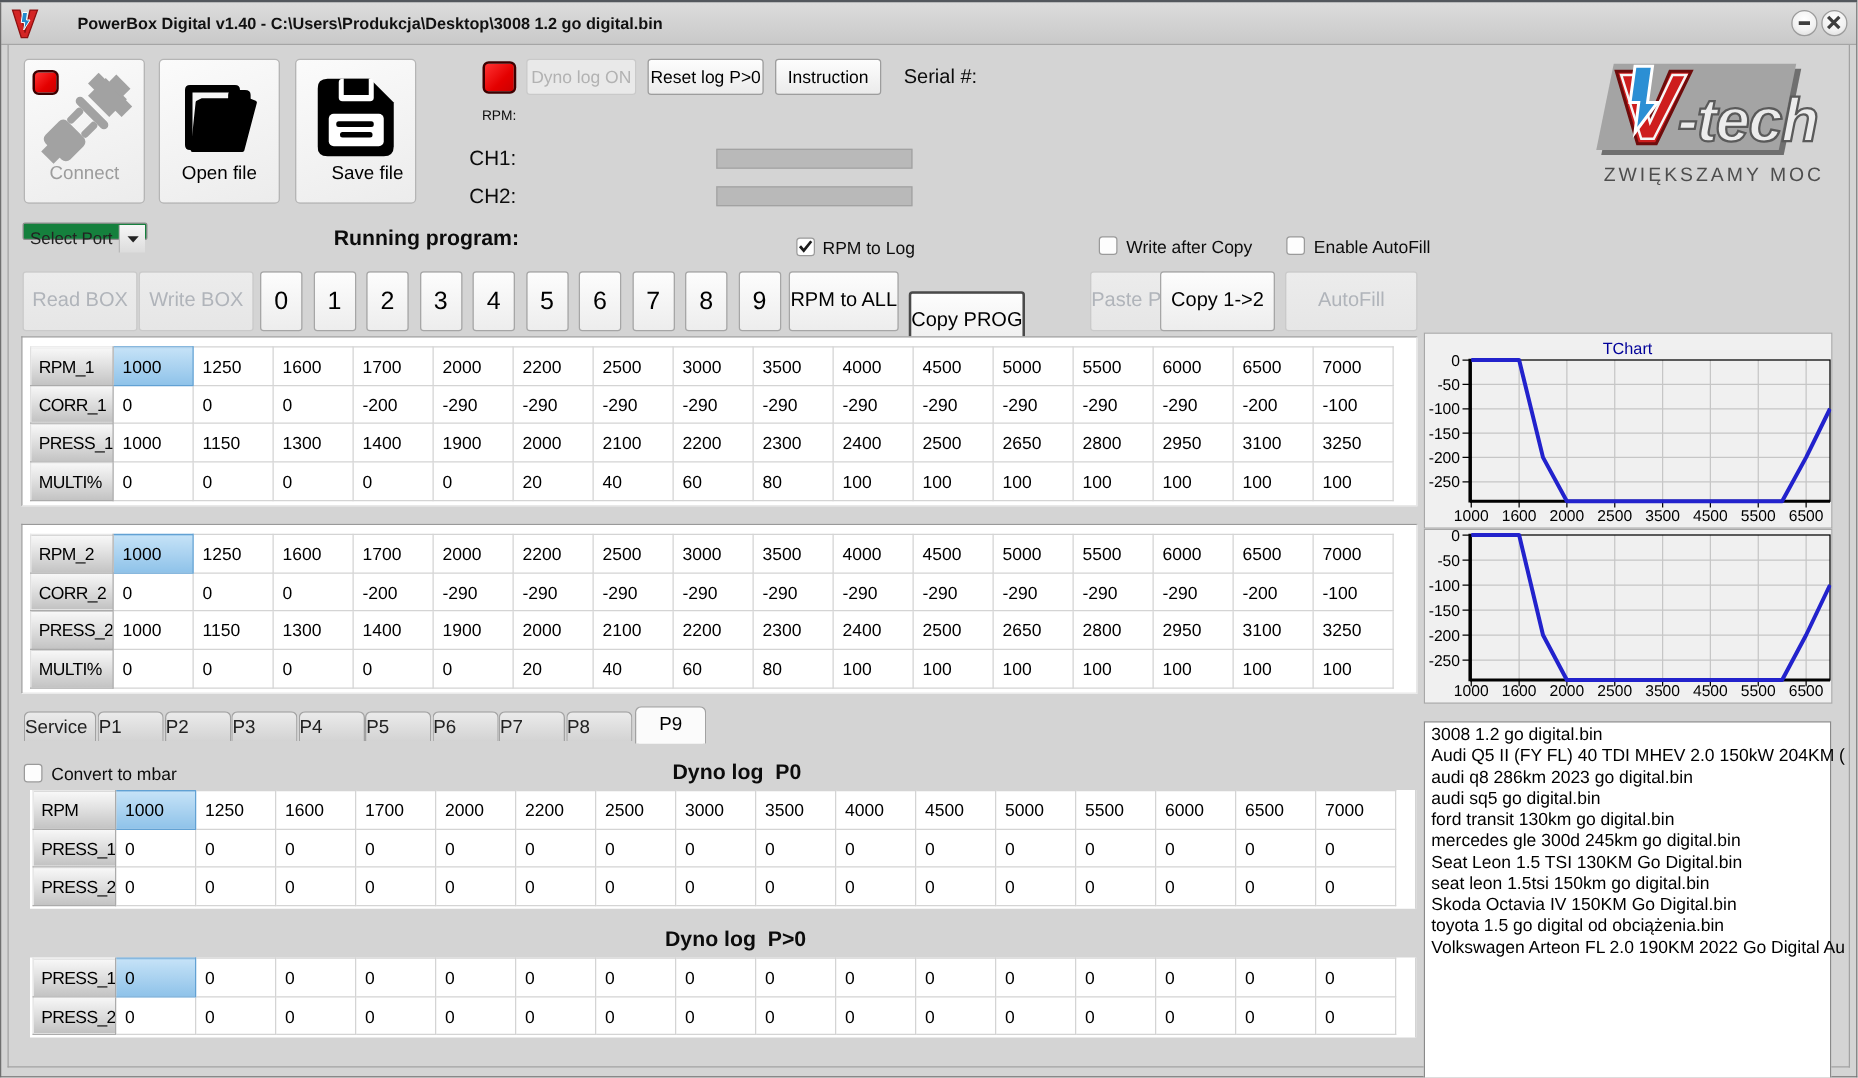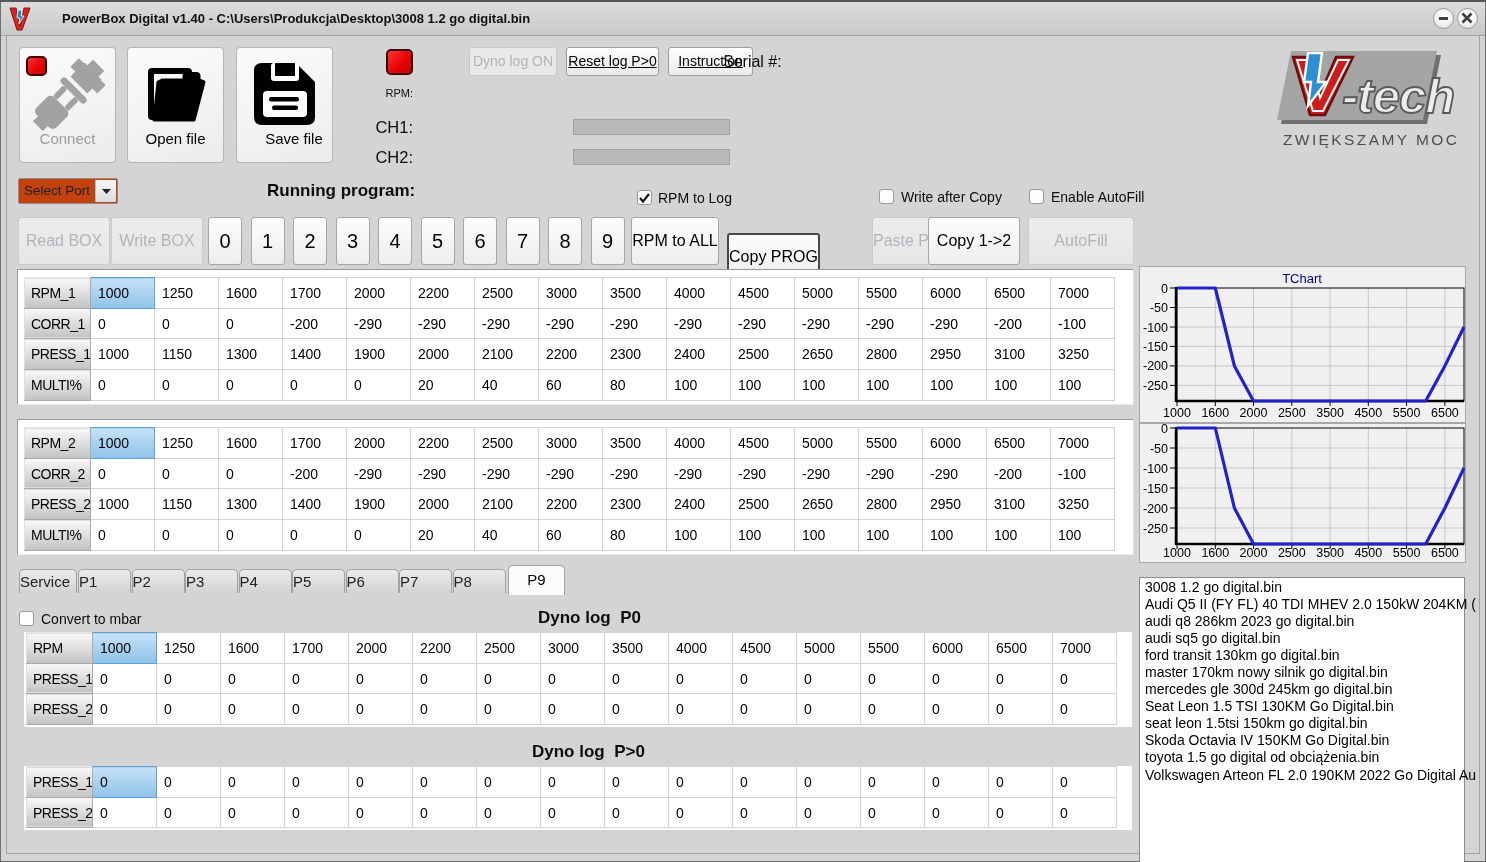--- a/index.html
+++ b/index.html
@@ -10,22 +10,22 @@
 .title{left:62px;top:2px;height:34px;line-height:34px;font-size:13px;font-weight:bold;color:#111;}
 .winbtn{top:8px;width:21px;height:21px;border-radius:50%;background:radial-gradient(circle at 50% 35%,#ffffff 0%,#f2f2f2 55%,#d8d8d8 100%);border:1.5px solid #9b9b9b;}
 .frameL{left:0;top:2px;width:1px;height:860px;background:#6f6f6f;}
 .frameR{left:1485px;top:2px;width:1px;height:860px;background:#6f6f6f;}
 .frameB{left:0;top:861px;width:1486px;height:1px;background:#6f6f6f;}
 .inL{left:6px;top:36px;width:1px;height:818px;background:#a2a2a2;}
 .inR{left:1479px;top:36px;width:1px;height:818px;background:#a2a2a2;}
 .inB{left:6px;top:853px;width:1474px;height:1px;background:#a2a2a2;}
 .bigbtn{top:47px;width:97px;height:116px;border:1px solid #b5b5b5;border-radius:4px;background:linear-gradient(160deg,#fbfbfb,#ececec);}
 .led{background:linear-gradient(135deg,#ff3333,#e40000 60%,#cc0000);border:2px solid #3c0000;border-radius:5px;}
-.sbtn{top:47px;height:29px;border-radius:3px;font-size:14px;text-align:center;white-space:nowrap;margin-left:48px;}
-.en{background:linear-gradient(#fdfdfd,#ebebeb);border:1px solid #9d9d9d;color:#000;text-decoration:underline;}
+.sbtn{top:47px;height:29px;border-radius:3px;font-size:14px;text-align:center;white-space:nowrap;}
+.en{background:linear-gradient(#fdfdfd,#ebebeb);border:1px solid #9d9d9d;color:#000;}
 .dis{background:#e9e9e9;border:1px solid #c9c9c9;color:#b2b2b2;}
 .lbl{color:#0c0c0c;}
 .pbar{left:573px;width:157px;height:16px;background:#b9b9b9;border:1px solid #a2a2a2;}
 .cb{width:15px;height:15px;background:#fdfdfd;border:1px solid #9a9a9a;border-radius:3px;}
 .btn2{top:217px;height:48px;border-radius:3px;text-align:center;line-height:46px;font-size:16px;white-space:nowrap;}
 .btn2en{background:linear-gradient(#fdfdfd,#ededed);border:1px solid #a6a6a6;color:#000;}
 .btn2dis{background:linear-gradient(#ececec,#e6e6e6);border:1px solid #cacaca;color:#b0b4ba;}
 .panel{left:17px;width:1117px;height:136px;background:#fff;border:1px solid #999;border-bottom-color:#e8e8e8;border-right-color:#e0e0e0;}
 table{border-collapse:collapse;table-layout:fixed;}
 td{height:30.7px;font-size:14px;padding:0 0 0 7px;white-space:nowrap;overflow:hidden;}
@@ -95,21 +95,21 @@
 <div class="abs sbtn dis" style="left:421px;width:88px;line-height:27px;">Dyno log ON</div>
 <div class="abs sbtn en" style="left:518px;width:93px;line-height:27px;">Reset log P&gt;0</div>
 <div class="abs sbtn en" style="left:620px;width:85px;line-height:27px;">Instruction</div>
 <div class="abs lbl" style="left:723px;top:53px;font-size:16px;">Serial #:</div>
 <div class="abs lbl" style="left:340px;top:87px;width:73px;text-align:right;font-size:11px;">RPM:</div>
 <div class="abs lbl" style="left:340px;top:118px;width:73px;text-align:right;font-size:16.5px;">CH1:</div>
 <div class="abs lbl" style="left:340px;top:148px;width:73px;text-align:right;font-size:16.5px;">CH2:</div>
 <div class="abs pbar" style="top:119px"></div>
 <div class="abs pbar" style="top:149px"></div>
 <div class="abs lbl" style="left:267px;top:181px;font-size:17px;font-weight:bold;">Running program:</div>
-<div class="abs" style="left:18px;top:178px;width:100px;height:26px;background:#c2410c;border:1px solid #8d8d8d;border-radius:2px;">
+<div class="abs" style="left:18px;top:178px;width:100px;height:14px;background:#15803d;border:1px solid #8d8d8d;border-radius:2px;">
  <div class="abs" style="left:5px;top:0;line-height:24px;font-size:13.5px;color:#222;">Select Port</div>
  <div class="abs" style="right:1px;top:1px;width:21px;height:22px;background:linear-gradient(#f6f6f6,#dcdcdc);border-left:1px solid #b9b9b9;">
   <svg width="21" height="22">
         <path d="M6 9 L15 9 L10.5 14 Z" fill="#222"></path>
       </svg>
  </div>
 </div>
 <div class="abs cb" style="left:637px;top:190px;"><svg width="13" height="13">
       <path d="M2 6 L5 9.5 L11 2" stroke="#1a1a1a" stroke-width="2.2" fill="none"></path>
     </svg></div>
@@ -525,19 +525,18 @@
  <text x="86" y="71" font-size="49" font-weight="bold" font-style="italic" fill="#ececec" stroke="#5a5a5a" stroke-width="1.8" letter-spacing="-1">-tech</text>
  <text x="27" y="103" font-size="15.5" fill="#4e4e4e" letter-spacing="2.4">ZWIĘKSZAMY MOC</text>
 </svg>
 
 <div class="abs flist">
     <div style="white-space:nowrap">3008 1.2 go digital.bin</div>
     <div style="white-space:nowrap">Audi Q5 II (FY FL) 40 TDI MHEV 2.0 150kW 204KM (</div>
     <div style="white-space:nowrap">audi q8 286km 2023 go digital.bin</div>
     <div style="white-space:nowrap">audi sq5 go digital.bin</div>
     <div style="white-space:nowrap">ford transit 130km go digital.bin</div>
-    <div style="white-space:nowrap">master 170km nowy silnik go digital.bin</div>
     <div style="white-space:nowrap">mercedes gle 300d 245km go digital.bin</div>
     <div style="white-space:nowrap">Seat Leon 1.5 TSI 130KM Go Digital.bin</div>
     <div style="white-space:nowrap">seat leon 1.5tsi 150km go digital.bin</div>
     <div style="white-space:nowrap">Skoda Octavia IV 150KM Go Digital.bin</div>
     <div style="white-space:nowrap">toyota 1.5 go digital od obciążenia.bin</div>
     <div style="white-space:nowrap">Volkswagen Arteon FL 2.0 190KM 2022 Go Digital Au</div>
   </div>
 </body></html>

